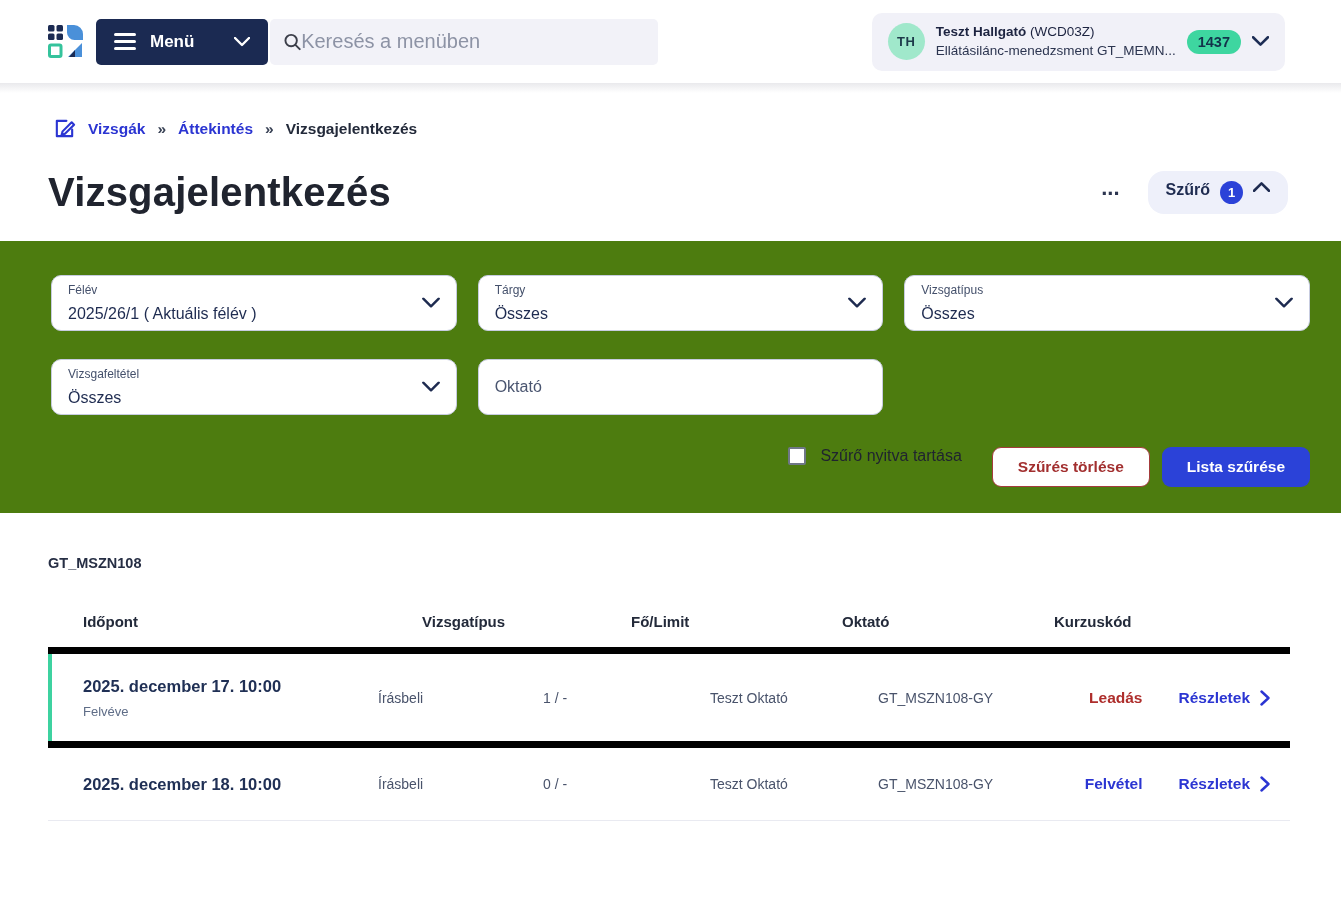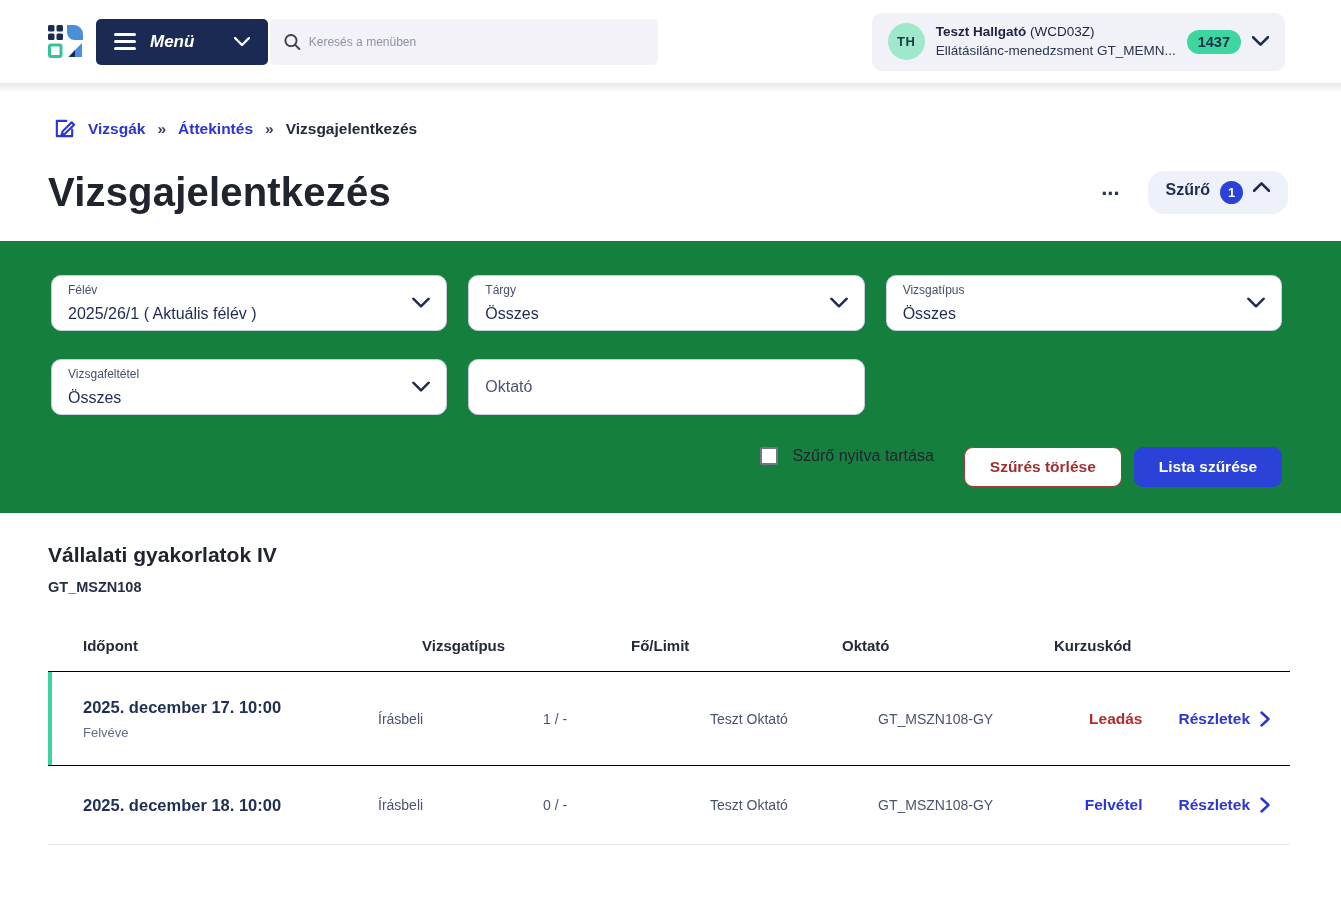--- a/index.html
+++ b/index.html
@@ -6,26 +6,26 @@
   html,body { width:1341px; height:900px; background:#ffffff;
     font-family:"Liberation Sans","DejaVu Sans",sans-serif; color:#232a3a; }
 
   
   .topbar { height:83px; display:flex; align-items:center; padding:0 56px 0 46px; background:#fff; }
   .logo { width:38px; height:38px; flex:0 0 auto; }
   .menu-btn { margin-left:12px; height:46px; width:172px; background:#1b2a52; border:none; border-radius:5px;
     display:flex; align-items:center; padding:0 18px; cursor:pointer; }
   .menu-btn .hamburger { width:22px; display:flex; flex-direction:column; gap:4px; }
   .menu-btn .hamburger span { height:3px; background:#fff; border-radius:2px; }
-  .menu-label { color:#fff; font-size:17px; font-weight:700; margin-left:14px;font-style:italic; }
+  .menu-label { color:#fff; font-size:17px; font-weight:700; margin-left:14px; }
   .menu-btn .chev { margin-left:auto; color:#fff; }
   .search-box { margin-left:2px; height:46px; width:388px; background:#f2f2f8; border-radius:5px;
     display:flex; align-items:center; padding:0 14px; }
   .search-box svg { color:#3c3f4a; }
-  .search-box input { border:none; background:transparent; outline:none; font-size:12px; margin-left:8px; width:100%;
+  .search-box input { border:none; background:transparent; outline:none; font-size:20px; margin-left:0; width:100%;
     font-family:inherit; color:#0369a1; }
   .search-box input::placeholder { color:#8d93a5; }
   .user-pill { margin-left:auto; height:58px; background:#f1f1f8; border-radius:10px; display:flex; align-items:center;
     padding:0 16px; gap:11px; cursor:pointer; min-width:352px; }
   .avatar { width:37px; height:37px; border-radius:50%; background:#a0e8cb; color:#1d3a4a; font-size:13px; font-weight:700;
     display:flex; align-items:center; justify-content:center; letter-spacing:.5px; }
   .user-txt { line-height:1.35; }
   .user-line1 { font-size:13.5px; color:#1c2340; }
   .user-line1 b { font-weight:700;text-align:right; }
   .user-line2 { font-size:13.5px; color:#2c3550; }
@@ -47,21 +47,21 @@
   .title-actions { margin-left:auto; display:flex; align-items:center; gap:28px; }
   .more-btn { background:none; border:none; font-size:22px; font-weight:700; color:#2c3550; cursor:pointer; line-height:0; padding-bottom:10px; }
   .filter-toggle { display:flex; gap:10px; background:#eef0fa; border:none; border-radius:16px;
     padding:10px 18px; cursor:pointer; }
   .filter-toggle .ft-label { font-size:16px; font-weight:700; color:#1e2b50; }
   .ft-badge { width:23px; height:23px; border-radius:50%; background:#2b42d8; color:#fff; font-size:13px; font-weight:700;
     display:flex; align-items:center; justify-content:center; }
   .filter-toggle .chev { color:#1e2b50; }
 
   
-  .filter-panel { background:#15803d; padding:34px 59px 26px 51px; }
+  .filter-panel { background:#4d7c0f; padding:34px 31px 26px 51px; }
   .filter-grid { display:grid; grid-template-columns:1fr 1fr 1fr; column-gap:21px; row-gap:28px; }
   .field { position:relative; height:56px; background:#fff; border:1px solid #c7cce0; border-radius:10px;
     padding:8px 44px 8px 16px; display:flex; flex-direction:column; justify-content:center; cursor:pointer; }
   .field .f-label { font-size:12px; color:#44506b; }
   .field .f-value { font-size:16px; color:#1e2b50; margin-top:8px; }
   .field .chev { position:absolute; right:16px; top:50%; transform:translateY(-50%); color:#1e2b50; }
   .field-input input { border:none; outline:none; width:100%; font-size:16px; font-family:inherit; color:#1e2b50; background:transparent; }
   .field-input input::placeholder { color:#4a5570; }
   .filter-actions { display:flex; align-items:flex-start; justify-content:flex-end; margin-top:32px; gap:12px; }
   .keep-open { display:flex; align-items:center; gap:14px; margin-right:18px; cursor:pointer; }
@@ -73,21 +73,21 @@
     padding:11px 25px; border-radius:9px; cursor:pointer; font-family:inherit; }
 
   
   .course-section { padding:30px 51px 0 48px; }
   .course-title { font-size:21px; font-weight:800; color:#20242f; }
   .course-code { font-size:14.5px; font-weight:700; color:#262e44; margin-top:12px; }
   .exam-table { margin-top:24px; border-bottom:1px solid #e9eaf1; }
   .t-head, .exam-row { display:grid; grid-template-columns:295px 165px 167px 168px 182px 1fr; align-items:center;
     padding-left:35px; }
   .t-head { height:52px; font-size:15px; font-weight:700; color:#232a3a;gap:44px; }
-  .exam-row { border-top:1px solid #000000; position:relative; }
+  .exam-row { border-top:7px solid #000000; position:relative; }
   .row-tall { height:94px; }
   .row-short { height:79px; }
   .green-bar { position:absolute; left:0; top:0; bottom:0; width:4px; background:#3ed2a0; }
   .cell-date { display:flex; flex-direction:column; justify-content:center; }
   .date-txt { font-size:16.5px; font-weight:700; color:#203055; }
   .status-txt { font-size:13px; color:#5f6d87; margin-top:8px; }
   .cell { font-size:14px; color:#49536b; }
   .cell-actions { display:flex; align-items:flex-start; justify-content:flex-end; gap:36px; padding-right:20px; }
   .action-link { font-size:15.5px; font-weight:700; background:none; border:none; cursor:pointer; font-family:inherit; }
   .action-drop { color:#ae2e2c; }
@@ -210,21 +210,20 @@
     <div class="keep-open">
       <span class="checkbox"></span>
       <span>Szűrő nyitva tartása</span>
     </div>
     <button class="btn-outline-danger">Szűrés törlése</button>
     <button class="btn-primary">Lista szűrése</button>
   </div>
 </section>
 
 <section class="course-section">
-  <h2 class="course-title">Vállalati gyakorlatok IV</h2>
   <div class="course-code">GT_MSZN108</div>
 
   <div class="exam-table">
     <div class="t-head">
       <span>Időpont</span>
       <span>Vizsgatípus</span>
       <span>Fő/Limit</span>
       <span>Oktató</span>
       <span>Kurzuskód</span>
       <span></span>

